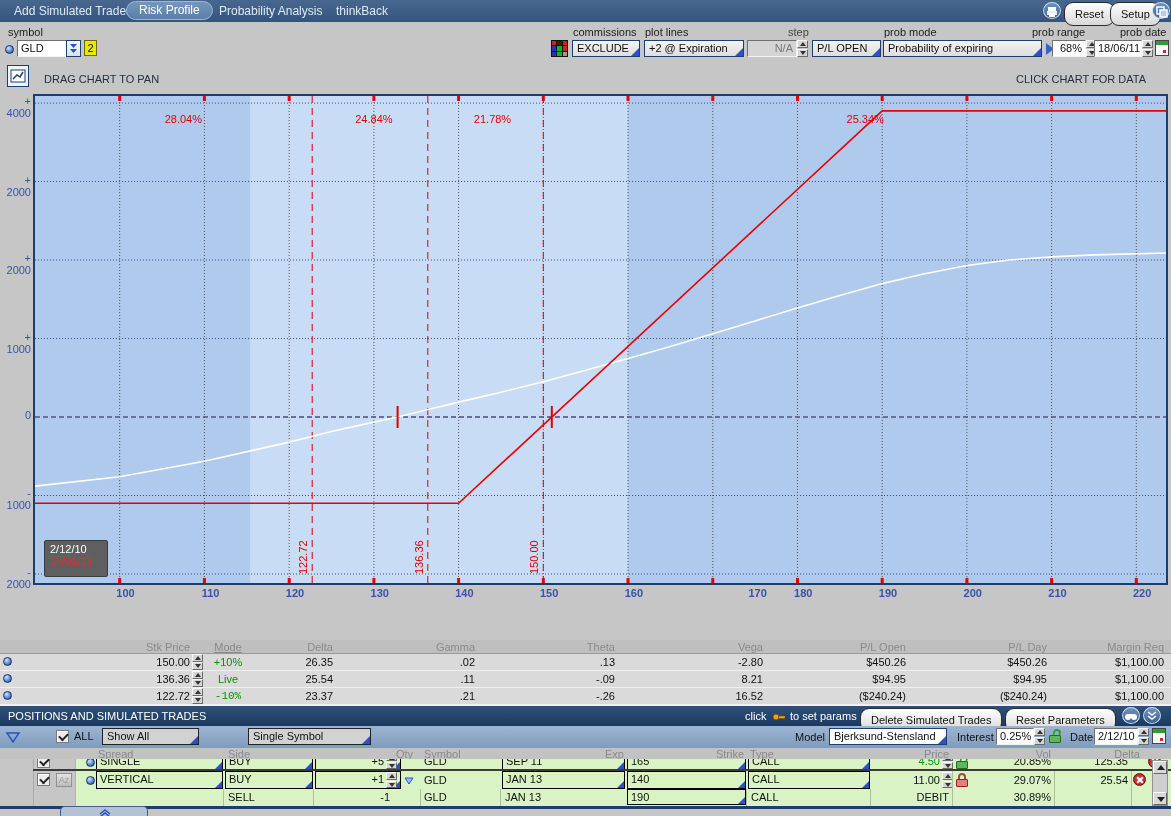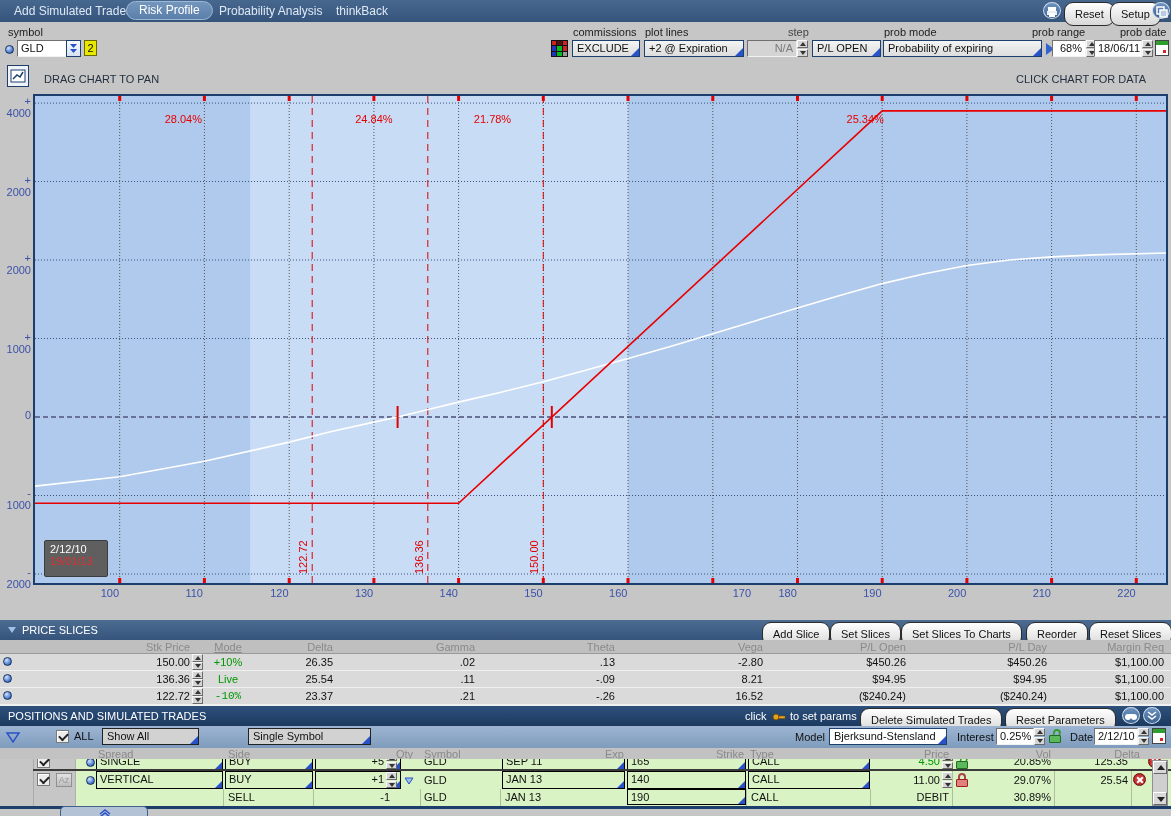--- a/index.html
+++ b/index.html
@@ -52,21 +52,21 @@
             border-radius:4px 4px 0 0;box-sizing:border-box;}
   .lock .bd{position:absolute;bottom:0;left:0;width:12px;height:8px;border-radius:1px;}
   .lock.green .sh{border-color:#2f9e2f;left:4px;transform:rotate(12deg);}
   .lock.green .bd{background:#5cb85c;border:1px solid #1e6e1e;box-sizing:border-box;}
   .lock.red .bd{background:#e08080;border:1px solid #a02020;box-sizing:border-box;}
   .lock.red .sh{border-color:#a84848;}
   
   .chartbox{position:absolute;left:33px;top:94px;width:1135px;height:491px;box-sizing:border-box;
             border:2px solid #1b3e6c;background:#afcaec;}
   .ylab{position:absolute;width:30px;text-align:right;color:#3a52aa;}
-  .xlab{position:absolute;width:34px;text-align:left;color:#3a52aa;}
+  .xlab{position:absolute;width:34px;text-align:right;color:#3a52aa;font-weight:bold;}
   .tooltip{position:absolute;left:44px;top:540px;width:64px;height:37px;background:#5f5f5f;
            border:1px solid #3c3c3c;border-radius:2px;padding:2px 5px;box-sizing:border-box;}
   .hint{position:absolute;top:73px;color:#23303f;}
   .minibtn{position:absolute;left:7px;top:65px;width:22px;height:22px;background:#f0f4fa;
            border:1px solid #1d3f6e;box-sizing:border-box;}
   
   .secbar{position:absolute;left:0;width:1171px;height:20px;background:linear-gradient(#4c6c92,#36547b);color:#fff;}
   .slhead{position:absolute;left:0;top:640px;width:1171px;height:14px;background:#bfbfbf;
           border-bottom:1px solid #9a9a9a;box-sizing:border-box;}
   .hcell{position:absolute;color:#8a8a8a;white-space:nowrap;}
@@ -283,29 +283,20 @@
       <div class="xlab" style="left: 863.191px; top: 587px;">190</div>
       <div class="xlab" style="left: 947.91px; top: 587px;">200</div>
       <div class="xlab" style="left: 1032.63px; top: 587px;">210</div>
       <div class="xlab" style="left: 1117.35px; top: 587px;">220</div>
     </div>
   <div class="tooltip">
     <div style="color:#fff">2/12/10</div>
     <div style="color:#e03030">19/01/13</div>
   </div>
 
-  <div class="secbar" style="top:620px">
-    <span class="abs" style="left:8px;top:7px;width:0;height:0;border-left:4px solid transparent;border-right:4px solid transparent;border-top:6px solid #9fc0e8"></span>
-    <span class="abs" style="left:22px;top:4px">PRICE SLICES</span>
-    <span class="pill" style="left:762px;top:2px">Add Slice</span>
-    <span class="pill" style="left:830px;top:2px">Set Slices</span>
-    <span class="pill" style="left:901px;top:2px">Set Slices To Charts</span>
-    <span class="pill" style="left:1026px;top:2px">Reorder</span>
-    <span class="pill" style="left:1089px;top:2px">Reset Slices</span>
-  </div>
   <div class="slhead" id="slice-head">
       <div class="hcell" style="top: 1px; left: 70px; width: 120px; text-align: right;">Stk Price</div>
       <div class="hcell" style="top: 1px; left: 188px; width: 80px; text-align: center; text-decoration: underline;">Mode</div>
       <div class="hcell" style="top: 1px; left: 213px; width: 120px; text-align: right;">Delta</div>
       <div class="hcell" style="top: 1px; left: 355px; width: 120px; text-align: right;">Gamma</div>
       <div class="hcell" style="top: 1px; left: 495px; width: 120px; text-align: right;">Theta</div>
       <div class="hcell" style="top: 1px; left: 643px; width: 120px; text-align: right;">Vega</div>
       <div class="hcell" style="top: 1px; left: 786px; width: 120px; text-align: right;">P/L Open</div>
       <div class="hcell" style="top: 1px; left: 927px; width: 120px; text-align: right;">P/L Day</div>
       <div class="hcell" style="top: 1px; left: 1044px; width: 120px; text-align: right;">Margin Req</div>

